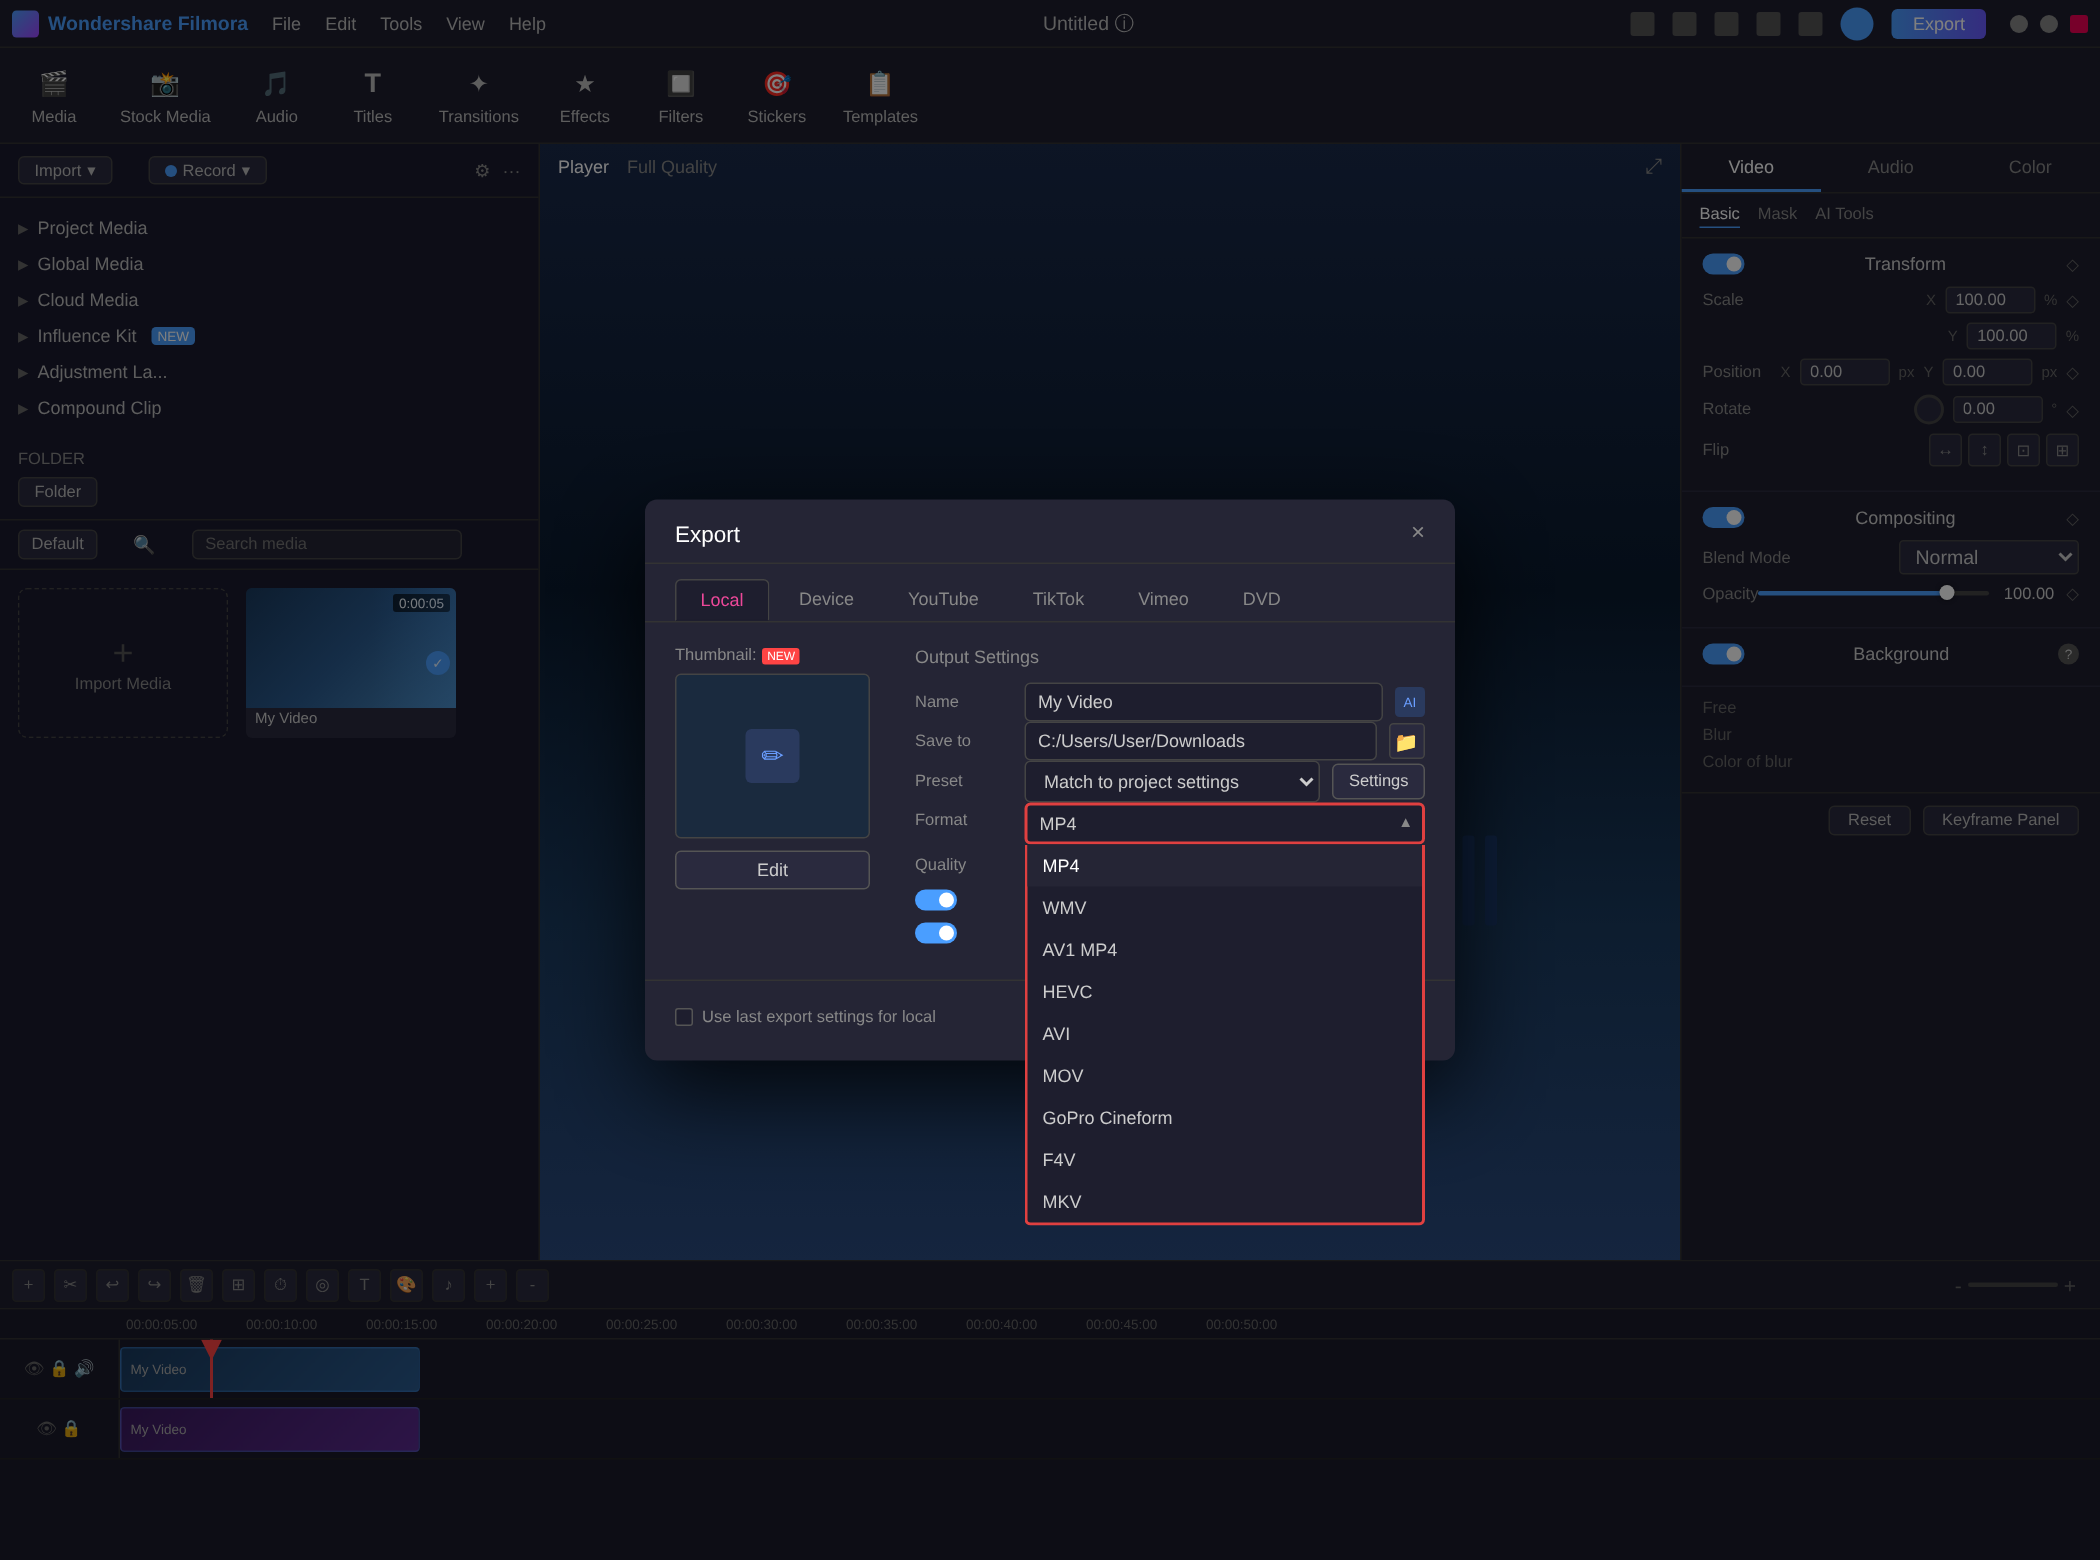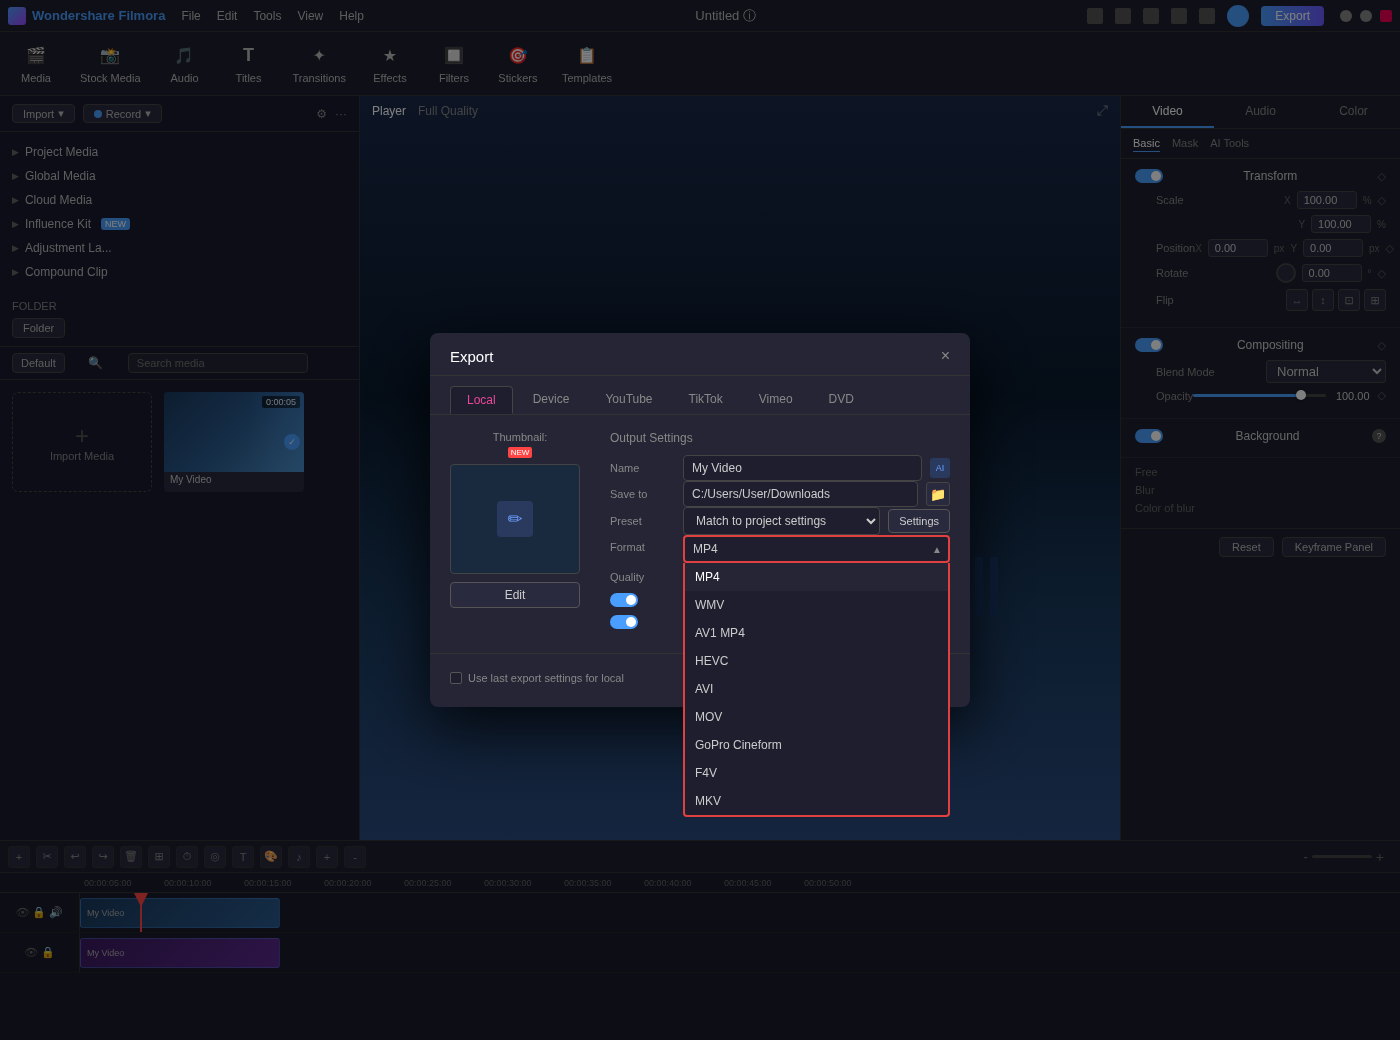--- a/index.html
+++ b/index.html
@@ -135,21 +135,21 @@
       display: flex;
       align-items: center;
       justify-content: space-between;
       padding: 6px 12px;
       border-bottom: 1px solid #333;
       height: 36px;
     }
     .panel-controls {
       display: flex;
       align-items: center;
-      gap: 8px;
+      gap: 24px;
     }
     .import-btn {
       background: #2a2a3e;
       border: 1px solid #444;
       border-radius: 4px;
       color: #bbb;
       padding: 2px 10px;
       font-size: 11px;
       cursor: pointer;
       display: flex;
@@ -433,21 +433,21 @@
       width: 10px; height: 10px;
       background: #fff;
       border-radius: 50%;
     }
     .prop-row {
       display: flex;
       align-items: center;
       justify-content: space-between;
       margin-bottom: 6px;
     }
-    .prop-label { font-size: 11px; color: #888; margin-left: 21px; }
+    .prop-label { font-size: 11px; color: #888; }
     .prop-value-row {
       display: flex;
       gap: 6px;
       align-items: center;
     }
     .prop-input {
       background: #2a2a3e;
       border: 1px solid #444;
       border-radius: 3px;
       color: #ccc;
@@ -762,21 +762,20 @@
       width: 140px;
       flex-shrink: 0;
     }
     .thumbnail-label {
       font-size: 11px;
       color: #888;
       margin-bottom: 6px;
       display: flex;
       align-items: center;
       gap: 4px;
-      flex-direction: column;
     }
     .thumb-new-badge {
       background: #ff4444;
       color: #fff;
       border-radius: 2px;
       font-size: 8px;
       padding: 1px 3px;
     }
     .thumbnail-box {
       width: 130px;

